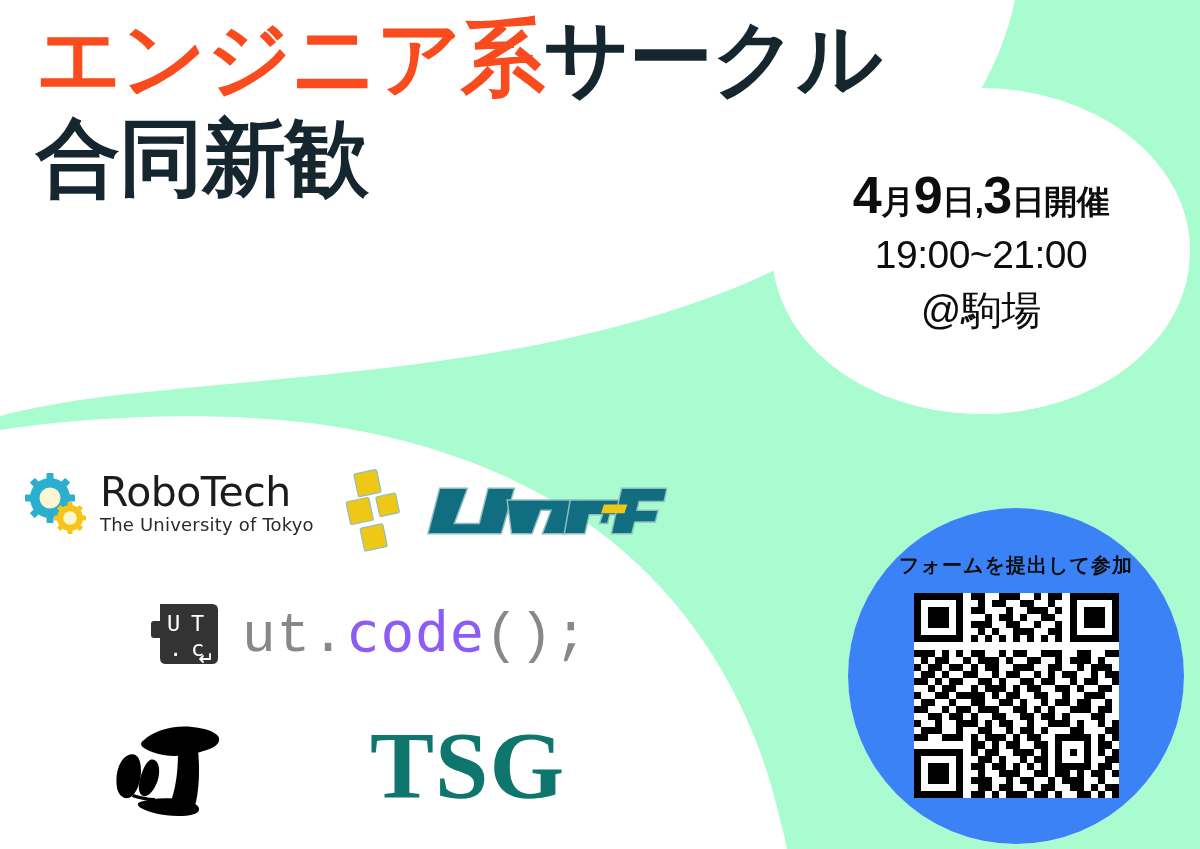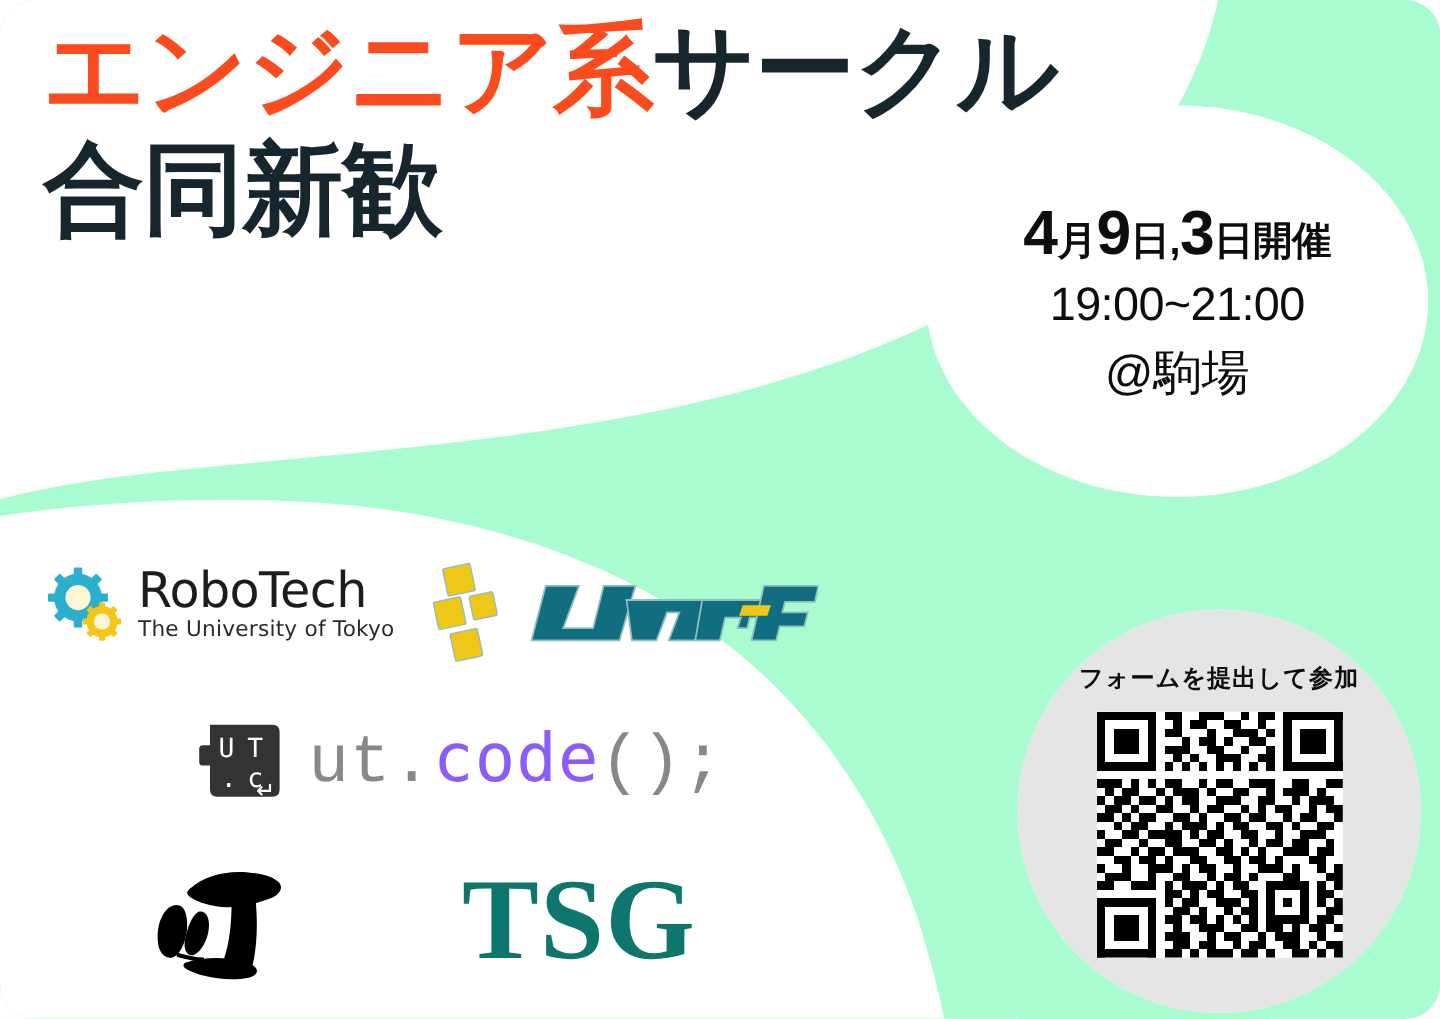--- a/index.html
+++ b/index.html
@@ -11,21 +11,20 @@
   body {
     font-family: "Liberation Sans", "DejaVu Sans", sans-serif;
   }
 
   .poster {
     position: relative;
     width: 1200px;
     height: 849px;
     overflow: hidden;
     background: #A9FBD0;
-    border-radius: 29px;
   }
 
   
   .bg-layer {
     position: absolute;
     inset: 0;
     width: 1200px;
     height: 849px;
   }
 
@@ -90,21 +89,21 @@
   }
 
   
   .qr-circle {
     position: absolute;
     left: 848px;
     top: 508px;
     width: 336px;
     height: 336px;
     border-radius: 50%;
-    background: #e5e5e5;
+    background: #3b82f6;
     z-index: 5;
     display: flex;
     flex-direction: column;
     align-items: center;
   }
   .qr-caption {
     margin-top: 44px;
     font-size: 20px;
     font-weight: 700;
     color: #0d0d0d;
@@ -114,21 +113,21 @@
   .qr-box {
     margin-top: 14px;
     width: 205px;
     height: 205px;
     background: #ffffff;
   }
 
   
   .logos {
     position: absolute;
-    left: 15px;
+    left: 0;
     top: 430px;
     width: 740px;
     height: 410px;
     z-index: 6;
     padding-left: 29px;
   }
   .logo {
     position: absolute;
     display: flex;
     align-items: center;

